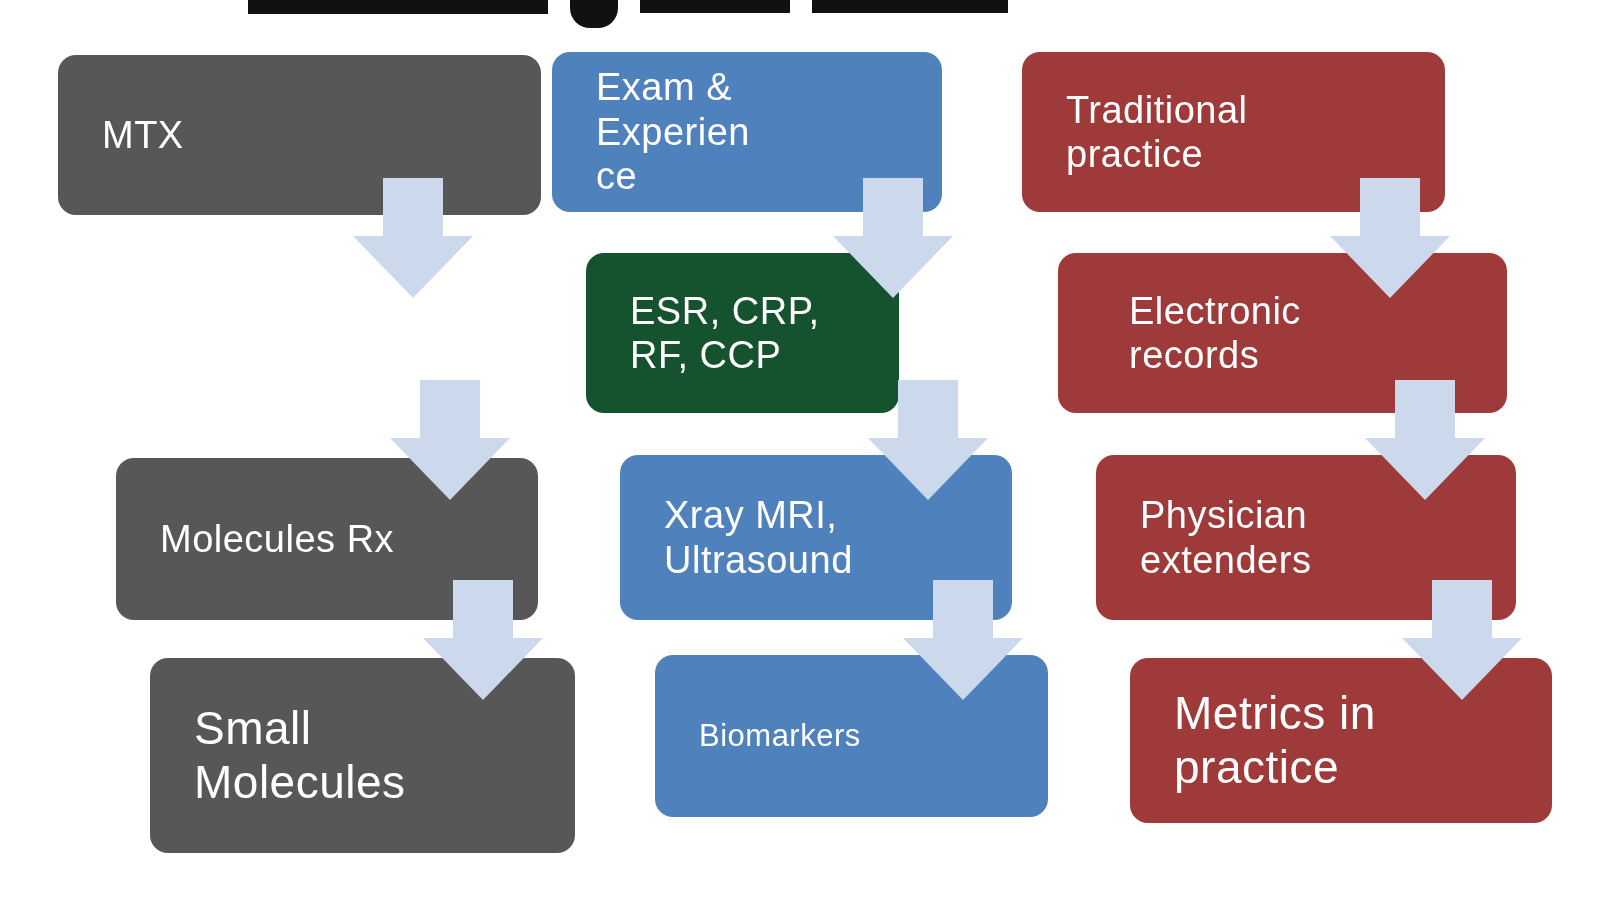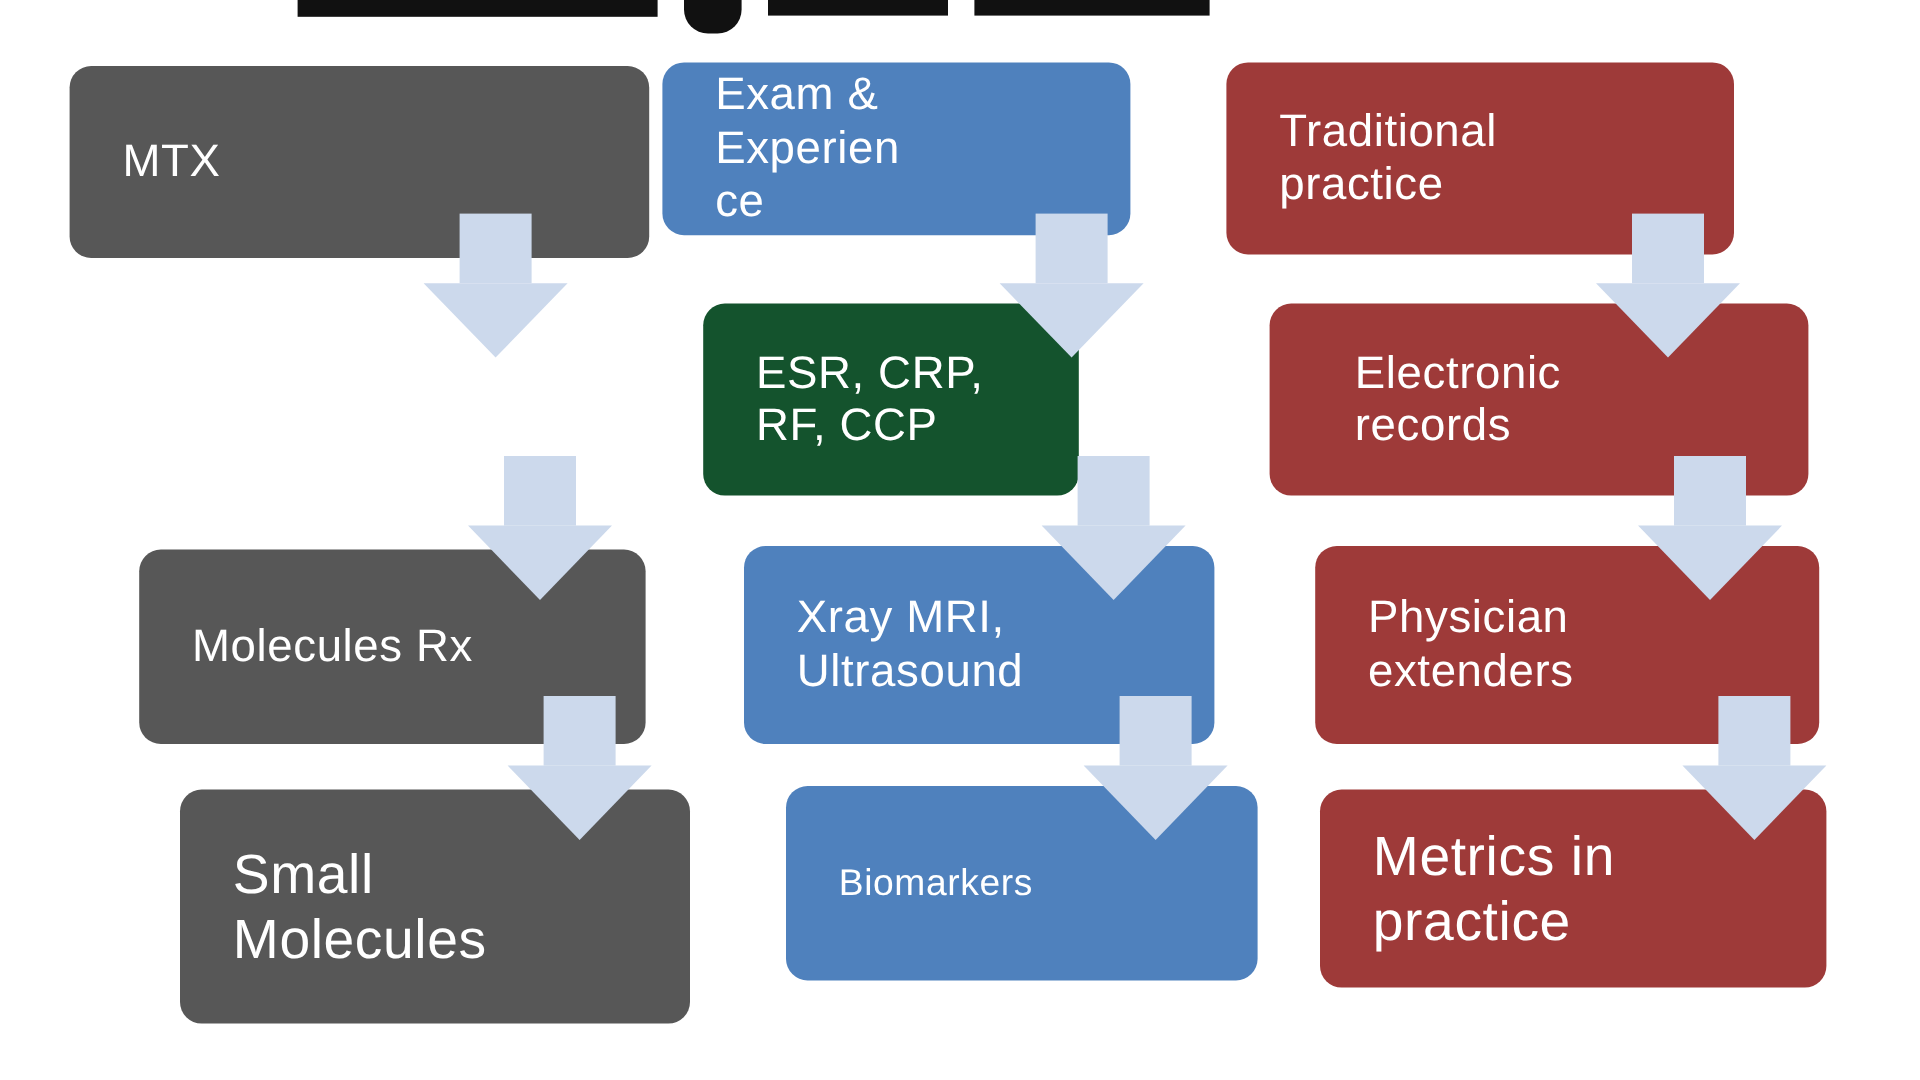--- a/index.html
+++ b/index.html
@@ -75,21 +75,21 @@
     <div class="label">MTX</div>
   </div>
   <div class="step-box" style="left: 116px; top: 458px; width: 422px; height: 162px; background: rgb(87, 87, 87);">
     <div class="label">Molecules Rx</div>
   </div>
   <div class="step-box fs-lg" style="left: 150px; top: 658px; width: 425px; height: 195px; background: rgb(87, 87, 87);">
     <div class="label">Small
 Molecules</div>
   </div>
 
-  <div class="step-box" style="left: 552px; top: 52px; width: 390px; height: 144px; background: rgb(79, 129, 189);">
+  <div class="step-box" style="left: 552px; top: 52px; width: 390px; height: 160px; background: rgb(79, 129, 189);">
     <div class="label">Exam &amp;
 Experien
 ce</div>
   </div>
   <div class="step-box" style="left: 586px; top: 253px; width: 313px; height: 160px; background: #14532d;">
     <div class="label">ESR, CRP,
 RF, CCP</div>
   </div>
   <div class="step-box" style="left: 620px; top: 455px; width: 392px; height: 165px; background: rgb(79, 129, 189);">
     <div class="label">Xray  MRI,
@@ -104,21 +104,21 @@
 practice</div>
   </div>
   <div class="step-box" style="left: 1058px; top: 253px; width: 422px; height: 160px; background: rgb(158, 58, 57); padding-left: 27px;">
     <div class="label">Electronic
 records</div>
   </div>
   <div class="step-box" style="left: 1096px; top: 455px; width: 420px; height: 165px; background: rgb(158, 58, 57);">
     <div class="label">Physician
 extenders</div>
   </div>
-  <div class="step-box fs-lg" style="left: 1100px; top: 658px; width: 422px; height: 165px; background: rgb(158, 58, 57);">
+  <div class="step-box fs-lg" style="left: 1130px; top: 658px; width: 422px; height: 165px; background: rgb(158, 58, 57);">
     <div class="label">Metrics in
 practice</div>
   </div>
 
   <div class="down-arrow" style="left:353px; top:178px;">
     <div class="arrow-stem"></div>
       <div class="arrow-head"></div>
   </div>
   <div class="down-arrow" style="left:390px; top:380px;">
     <div class="arrow-stem"></div>

